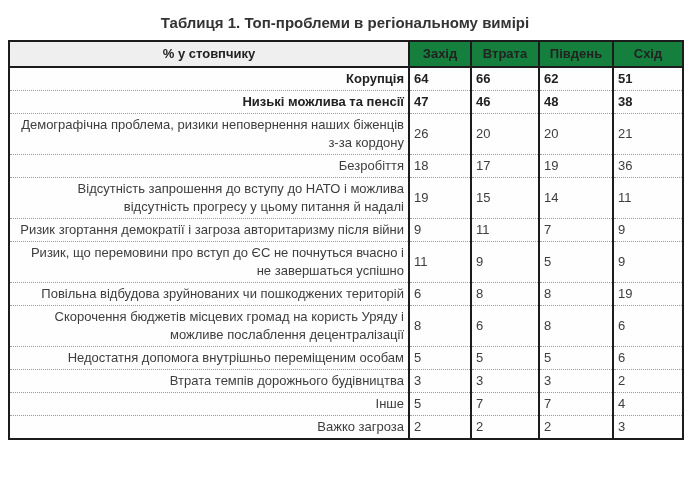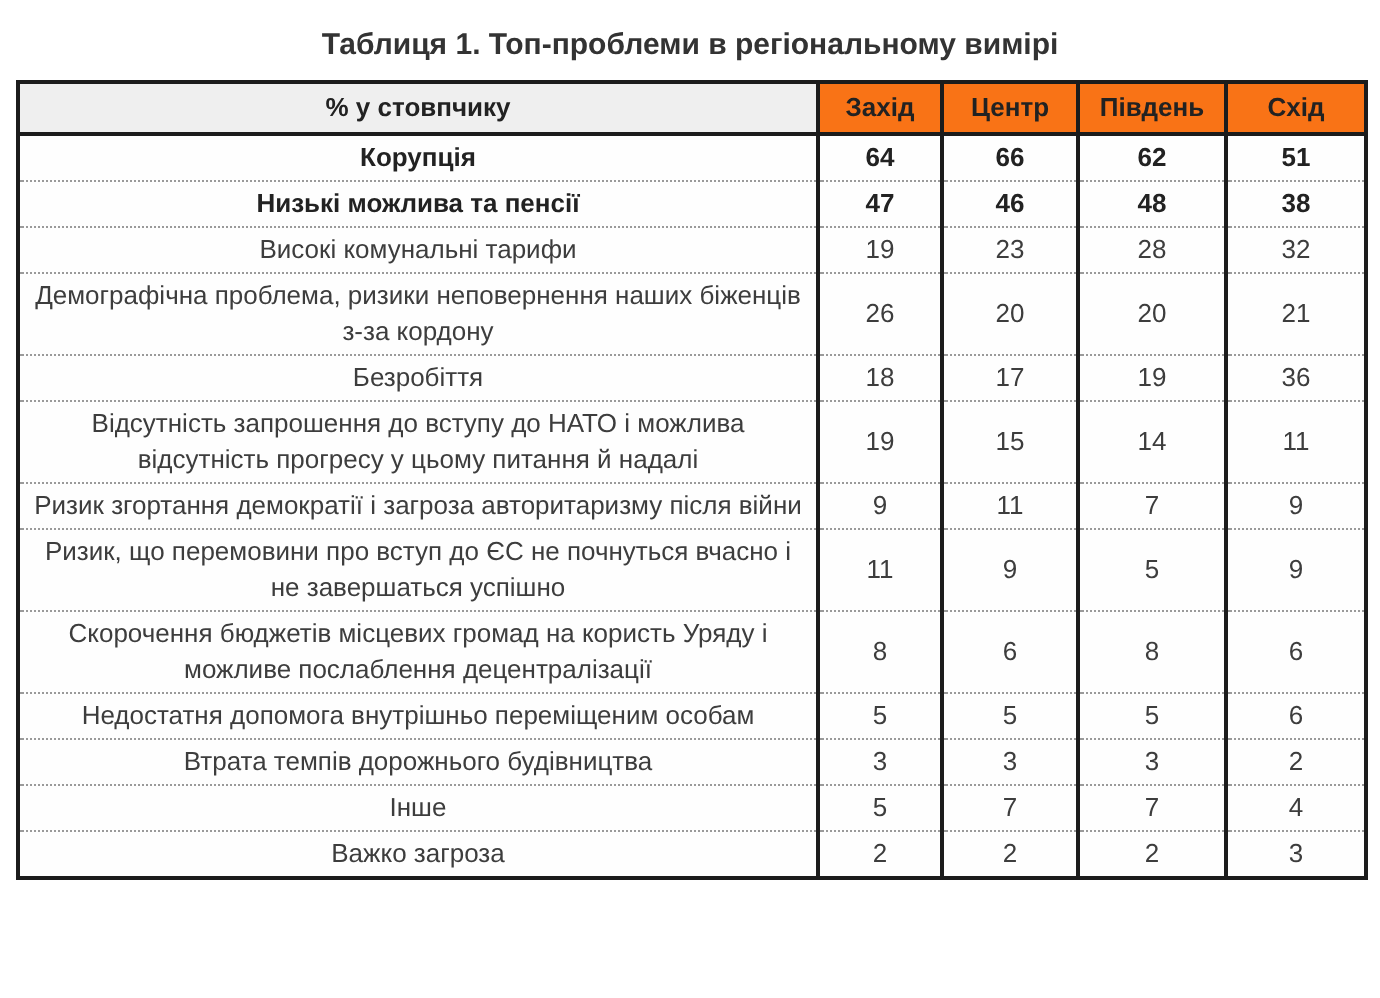--- a/index.html
+++ b/index.html
@@ -38,37 +38,37 @@
 
   th {
     border-left: 2px solid #1c1c1c;
     border-bottom: 2px solid #1c1c1c;
     font-size: 13px;
     font-weight: bold;
     color: #222222;
     text-align: center;
     padding: 3px 4px;
     line-height: 18px;
-    background: #f97316;
+    background: #15803d;
   }
   th.label-col { background: #efefef; }
 
   td {
     border-left: 2px solid #1c1c1c;
     border-top: 1px dotted #9a9a9a;
     font-size: 13px;
     color: #3d3d3d;
     padding: 2px 4px;
     line-height: 18px;
     vertical-align: middle;
     background: #fefefe;
   }
   tbody tr:first-child td { border-top: none; }
-  td.label-cell { text-align: center; }
-  td.num-cell   { text-align: center; }
+  td.label-cell { text-align: right; }
+  td.num-cell   { text-align: left; }
   tr.bold td {
     font-weight: bold;
     color: #222222;
   }
 </style>
 </head>
 <body>
 
 <div class="page">
 
@@ -79,46 +79,39 @@
       <col class="c-label">
       <col class="c-west">
       <col class="c-center">
       <col class="c-south">
       <col class="c-east">
     </colgroup>
     <thead>
       <tr>
         <th class="label-col">% у стовпчику</th>
         <th>Захід</th>
-        <th>Центр</th>
+        <th>Втрата</th>
         <th>Південь</th>
         <th>Схід</th>
       </tr>
     </thead>
     <tbody id="table-body">
         <tr class="bold">
           <td class="label-cell">Корупція</td>
           <td class="num-cell">64</td>
           <td class="num-cell">66</td>
           <td class="num-cell">62</td>
           <td class="num-cell">51</td>
         </tr>
         <tr class="bold">
           <td class="label-cell">Низькі можлива та пенсії</td>
           <td class="num-cell">47</td>
           <td class="num-cell">46</td>
           <td class="num-cell">48</td>
           <td class="num-cell">38</td>
-        </tr>
-        <tr>
-          <td class="label-cell">Високі комунальні тарифи</td>
-          <td class="num-cell">19</td>
-          <td class="num-cell">23</td>
-          <td class="num-cell">28</td>
-          <td class="num-cell">32</td>
         </tr>
         <tr>
           <td class="label-cell">Демографічна проблема, ризики неповернення наших біженців з-за кордону</td>
           <td class="num-cell">26</td>
           <td class="num-cell">20</td>
           <td class="num-cell">20</td>
           <td class="num-cell">21</td>
         </tr>
         <tr>
           <td class="label-cell">Безробіття</td>
@@ -140,20 +133,27 @@
           <td class="num-cell">11</td>
           <td class="num-cell">7</td>
           <td class="num-cell">9</td>
         </tr>
         <tr>
           <td class="label-cell">Ризик, що перемовини про вступ до ЄС не почнуться вчасно і не завершаться успішно</td>
           <td class="num-cell">11</td>
           <td class="num-cell">9</td>
           <td class="num-cell">5</td>
           <td class="num-cell">9</td>
+        </tr>
+        <tr>
+          <td class="label-cell">Повільна відбудова зруйнованих чи пошкоджених територій</td>
+          <td class="num-cell">6</td>
+          <td class="num-cell">8</td>
+          <td class="num-cell">8</td>
+          <td class="num-cell">19</td>
         </tr>
         <tr>
           <td class="label-cell">Скорочення бюджетів місцевих громад на користь Уряду і можливе послаблення децентралізації</td>
           <td class="num-cell">8</td>
           <td class="num-cell">6</td>
           <td class="num-cell">8</td>
           <td class="num-cell">6</td>
         </tr>
         <tr>
           <td class="label-cell">Недостатня допомога внутрішньо переміщеним особам</td>

